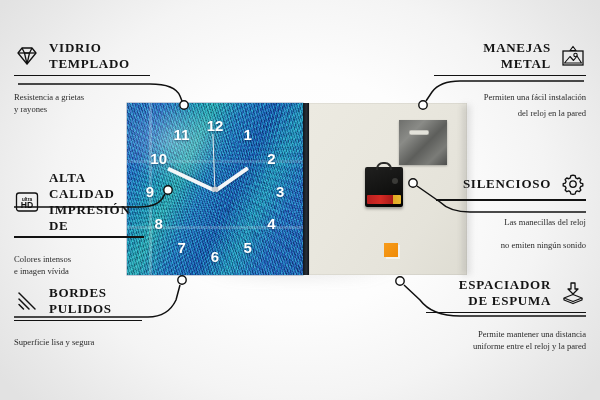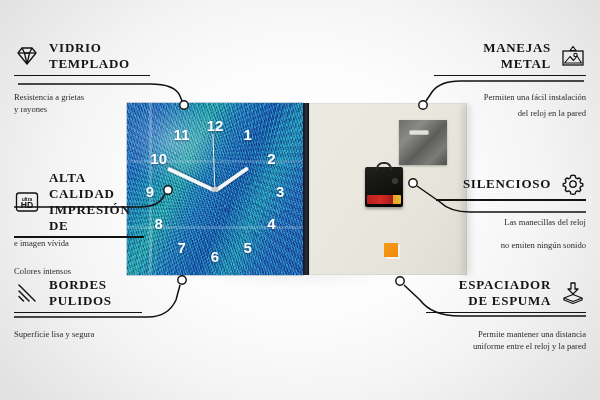--- a/index.html
+++ b/index.html
@@ -232,25 +232,25 @@
           <text x="13" y="10.5" font-family="Liberation Sans, sans-serif" font-size="4.6" font-weight="700" text-anchor="middle" fill="#111">ultra</text>
           <text x="13" y="18.4" font-family="Liberation Sans, sans-serif" font-size="8.6" font-weight="700" text-anchor="middle" fill="#111">HD</text>
         </svg>
       </span>
       <div>
         <div class="co-title">ALTA CALIDAD</div>
         <div class="co-title">IMPRESIÓN DE</div>
       </div>
     </div>
     <div class="co-rule" style="width:130px"></div>
+    <div class="co-desc">Colores intensos</div>
     <div class="co-desc" style="margin-top:0">e imagen vívida</div>
-    <div class="co-desc">Colores intensos</div>
-  </div>
-
-  <div class="callout left" style="left:14px;top:277px;width:128px">
+  </div>
+
+  <div class="callout left" style="left:14px;top:285px;width:128px">
     <div class="co-head">
       <span class="icon">
         <svg viewBox="0 0 26 24" width="26" height="24">
           <g stroke="#111" stroke-width="1.5" stroke-linecap="round">
             <path d="M5,4 L21,20"></path>
               <path d="M5,10 L15,20"></path>
               <path d="M5,15.5 L9.5,20"></path>
           </g>
         </svg>
       </span>

